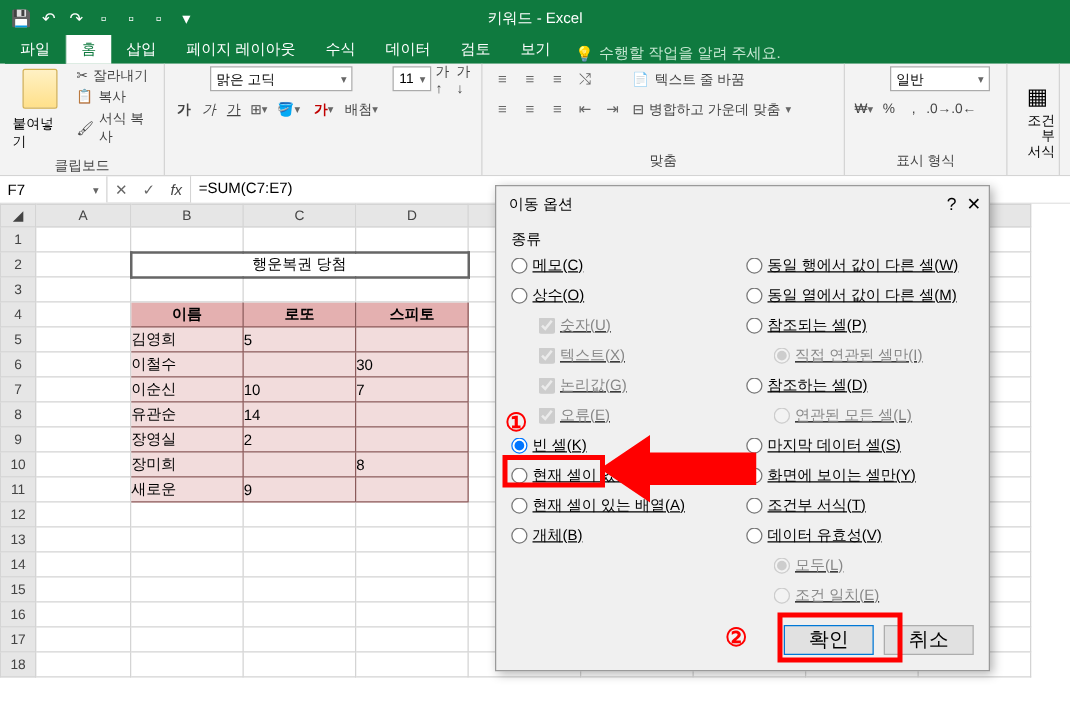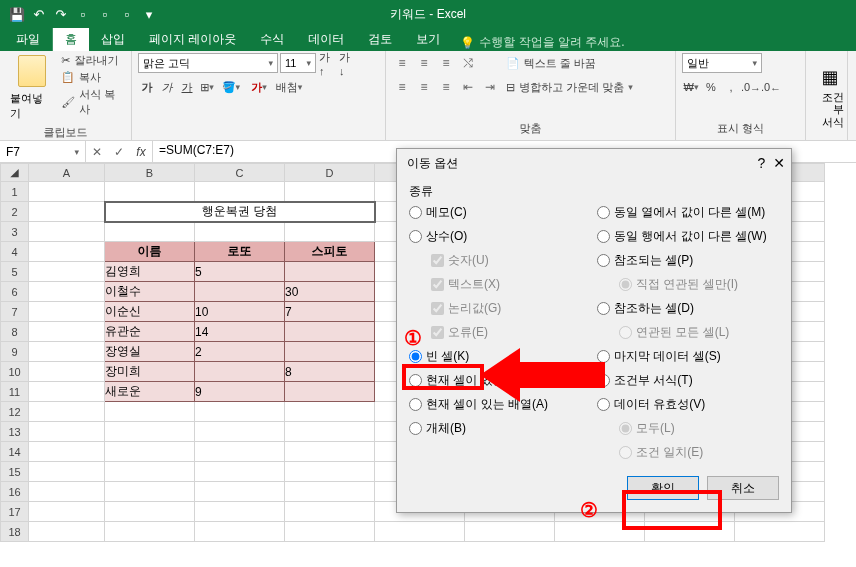--- a/index.html
+++ b/index.html
@@ -24,21 +24,21 @@
 .rgroup-content { flex: 1; display: flex; }
 .rgroup-label { text-align: center; font-size: 11px; color: #444; padding: 2px 0; }
 
 .paste-btn { display: flex; flex-direction: column; align-items: center; padding: 2px 4px; }
 .paste-icon { width: 28px; height: 32px; background: linear-gradient(#fff1c4, #ffe08a); border: 1px solid #d4b050; border-radius: 2px; }
 .clip-items { display: flex; flex-direction: column; gap: 2px; padding-left: 4px; font-size: 11px; color: #444; }
 .clip-items div { display: flex; align-items: center; gap: 4px; }
 
 .font-box { display: flex; flex-direction: column; gap: 4px; }
 .font-row { display: flex; gap: 2px; align-items: center; }
-.combo { border: 1px solid #ababab; background: #fff; height: 20px; font-size: 11px; padding: 0 4px; display: flex; align-items: center; justify-content: space-between; }
+.combo { border: 1px solid #ababab; background: #fff; height: 20px; font-size: 11px; padding: 0 4px; display: flex; align-items: center; justify-content: space-between; margin-left: 30px; }
 .combo-name { width: 140px; }
 .combo-size { width: 36px; }
 .tinybtn { width: 18px; height: 20px; border: 1px solid transparent; display: flex; align-items: center; justify-content: center; font-size: 11px; color: #444; }
 
 .align-box { display: flex; flex-direction: column; gap: 4px; padding-right: 6px; }
 .align-row { display: flex; gap: 2px; }
 .align-btn { width: 20px; height: 20px; font-size: 12px; display: flex; align-items: center; justify-content: center; color: #666; }
 
 .wrap-merge { display: flex; flex-direction: column; gap: 4px; font-size: 11px; color: #444; }
 .wrap-merge div { display: flex; align-items: center; gap: 4px; height: 20px; }
@@ -72,28 +72,28 @@
 .dc { background: #f2dcdc; text-align: left; border: 1px solid #8b5a5a !important; }
 .dt { background: #fff; border: 2px solid #666 !important; text-align: center; margin-left: 10px; }
 
 
 .dialog { position: absolute; left: 396px; top: 148px; width: 396px; background: #f0f0f0; border: 1px solid #9a9a9a; box-shadow: 2px 2px 8px rgba(0,0,0,0.3); z-index: 100; }
 .dlg-title { height: 28px; display: flex; align-items: center; justify-content: space-between; padding: 0 6px 0 10px; font-size: 12px; }
 .dlg-title-btns { display: flex; gap: 8px; }
 .dlg-help, .dlg-close { font-size: 14px; cursor: pointer; }
 .dlg-body { padding: 6px 12px 12px 12px; }
 .dlg-section-label { font-size: 12px; margin-bottom: 2px; }
-.dlg-cols { display: flex; gap: 6px; }
+.dlg-cols { display: flex; gap: 6px; text-decoration: underline; }
 .dlg-col { flex: 1; display: flex; flex-direction: column; gap: 4px; font-size: 12px; }
 .radio-row { display: flex; align-items: center; gap: 4px; height: 20px; }
 .radio-row.sub { padding-left: 22px; }
 .radio-row input { margin: 0; }
 .radio-row.disabled { color: #888; }
 .dlg-buttons { display: flex; justify-content: flex-end; gap: 8px; margin-top: 14px; }
-.dlg-btn { width: 72px; height: 24px; font-size: 12px; border: 1px solid #adadad; background: #e1e1e1; cursor: pointer; }
+.dlg-btn { width: 72px; height: 24px; font-size: 16px; border: 1px solid #adadad; background: #e1e1e1; cursor: pointer; }
 .dlg-btn.primary { border: 1px solid #0078d7; }
 
 
 .hl-box { position: absolute; border: 4px solid #ff0000; z-index: 200; pointer-events: none; }
 .hl-1 { left: 402px; top: 364px; width: 82px; height: 26px; }
 .hl-2 { left: 622px; top: 490px; width: 100px; height: 40px; }
 .hl-num { position: absolute; color: #ff0000; font-weight: bold; font-size: 20px; z-index: 201; }
 .num1 { left: 404px; top: 326px; }
 .num2 { left: 580px; top: 498px; }
 .arrow { position: absolute; z-index: 199; }
@@ -546,45 +546,49 @@
             <span>현재 셀이 있는 배열(A)</span>
           </label>
         <label class="radio-row">
             <input type="radio" name="g" style="">
             <span>개체(B)</span>
           </label>
       </div>
       <div class="dlg-col">
         <label class="radio-row">
             <input type="radio" name="g" style="">
+            <span>동일 행에서 값이 다른 셀(W)</span>
+          </label>
+        <label class="radio-row">
+            <input type="radio" name="g" style="">
             <span>동일 열에서 값이 다른 셀(M)</span>
-          </label>
-        <label class="radio-row">
-            <input type="radio" name="g" style="">
-            <span>동일 행에서 값이 다른 셀(W)</span>
           </label>
         <label class="radio-row">
             <input type="radio" name="g" style="">
             <span>참조되는 셀(P)</span>
           </label>
         <label class="radio-row sub disabled">
             <input type="radio" name="l" checked="" disabled="" style="">
             <span>직접 연관된 셀만(I)</span>
           </label>
         <label class="radio-row">
             <input type="radio" name="g" style="">
             <span>참조하는 셀(D)</span>
           </label>
         <label class="radio-row sub disabled">
             <input type="radio" name="l" disabled="" style="">
             <span>연관된 모든 셀(L)</span>
           </label>
         <label class="radio-row">
             <input type="radio" name="g" style="">
             <span>마지막 데이터 셀(S)</span>
+          </label>
+        <label class="radio-row">
+            <input type="radio" name="g" style="">
+            <span>화면에 보이는 셀만(Y)</span>
           </label>
         <label class="radio-row">
             <input type="radio" name="g" style="">
             <span>조건부 서식(T)</span>
           </label>
         <label class="radio-row">
             <input type="radio" name="g" style="">
             <span>데이터 유효성(V)</span>
           </label>
         <label class="radio-row sub disabled">

